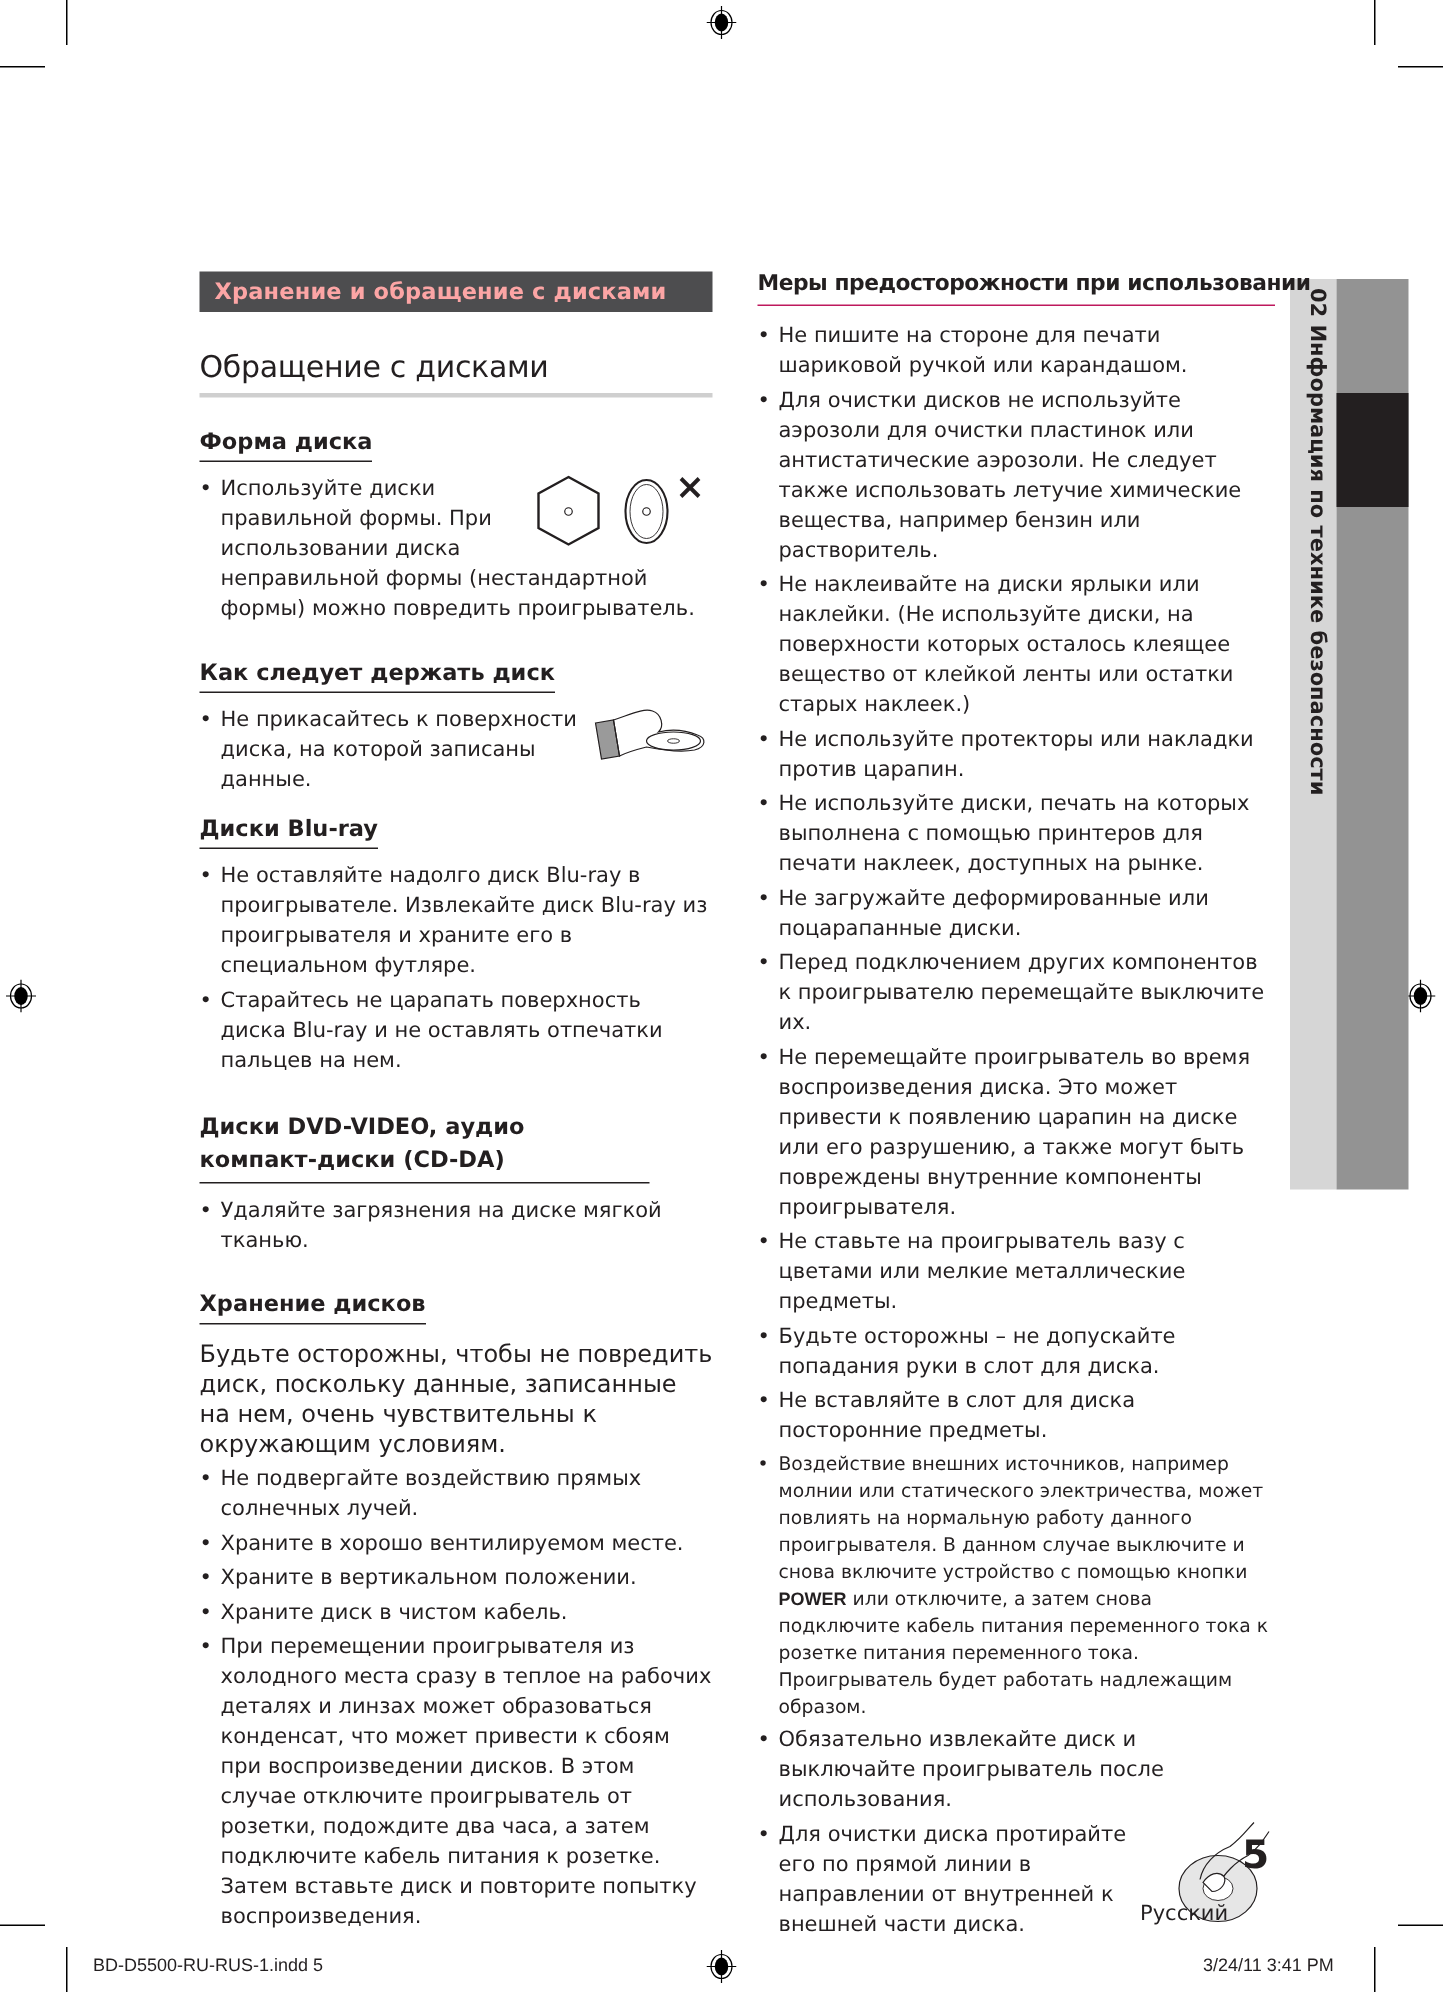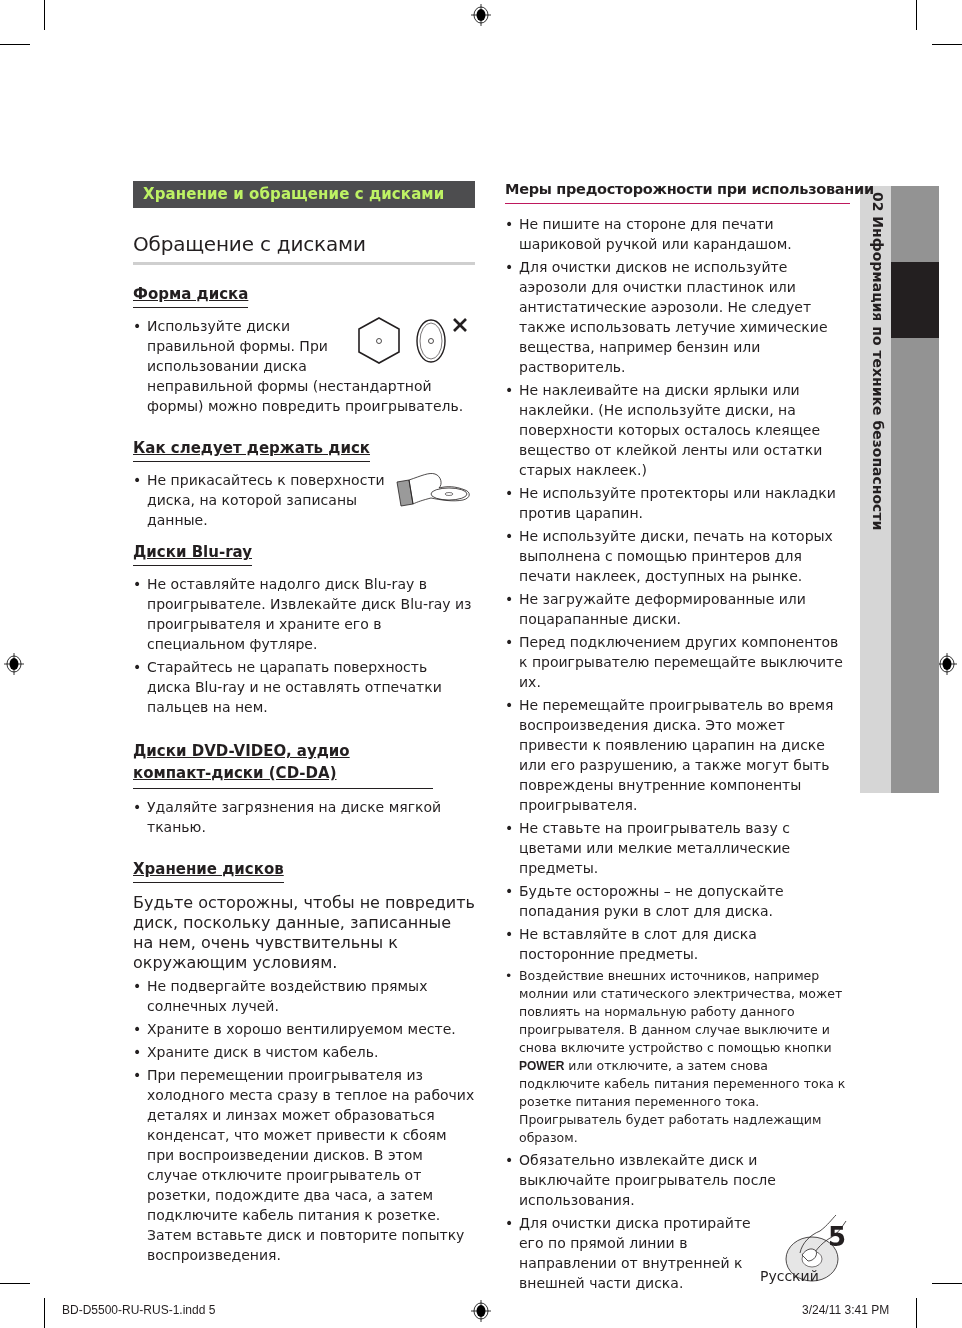--- a/index.html
+++ b/index.html
@@ -5,26 +5,26 @@
   html, body { margin: 0; padding: 0; background: #fff; }
   body { width: 962px; height: 1328px; position: relative; overflow: hidden;
          font-family: "DejaVu Sans", sans-serif; color: #231f20; }
   
   .crop-v { position: absolute; width: 1px; background: #000; }
   .crop-h { position: absolute; height: 1px; background: #000; }
   .reg { position: absolute; width: 20px; height: 22px; }
   
   .col-left { position: absolute; left: 133px; top: 181px; width: 342px; }
   .col-right { position: absolute; left: 505px; top: 181px; width: 345px; }
-  .banner { background: #4d4d4f; color: #bef264; font-weight: bold; font-size: 15px;
+  .banner { background: #4d4d4f; color: #fca5a5; font-weight: bold; font-size: 15px;
             padding: 4px 10px 5px; letter-spacing: 0.1px; white-space: nowrap; }
   .page-title { font-size: 20px; margin-top: 24px; padding-bottom: 6px;
                 border-bottom: 3px solid #cfcfcf; letter-spacing: -0.2px; }
   .sub { display: inline-block; font-size: 15px; font-weight: bold; padding-bottom: 4px;
-         border-bottom: 1px solid #231f20; margin-top: 20px; text-decoration: underline; }
+         border-bottom: 1px solid #231f20; margin-top: 20px; }
   ul.b { list-style: none; margin: 8px 0 0; padding: 0; }
   ul.b li { position: relative; padding-left: 14px; font-size: 14px; line-height: 20px; margin-bottom: 3px; }
   ul.b li::before { content: "•"; position: absolute; left: 0; top: 0; }
   ul.b li.sm { font-size: 12.5px; line-height: 18px; }
   p.para { font-size: 16px; line-height: 20px; margin: 10px 0 0; }
   .right-head { font-size: 14.5px; font-weight: bold; padding-bottom: 6px;
                 border-bottom: 1px solid #be185d; white-space: nowrap; letter-spacing: -0.3px; }
   .right-list li { font-size: 14px; line-height: 18.5px; margin-bottom: 2px; }
   .power { font-weight: bold; font-family: "Liberation Sans", sans-serif; font-size: 12px; }
   
@@ -123,20 +123,21 @@
   <div class="sub" style="width:300px;line-height:22px">Диски DVD-VIDEO, аудио компакт-диски (CD-DA)</div>
   <ul class="b">
     <li>Удаляйте загрязнения на диске мягкой тканью.</li>
   </ul>
 
   <div class="sub">Хранение дисков</div>
   <p class="para">Будьте осторожны, чтобы не повредить диск, поскольку данные, записанные на нем, очень чувствительны к окружающим условиям.</p>
   <ul class="b" style="margin-top:3px">
     <li>Не подвергайте воздействию прямых солнечных лучей.</li>
     <li>Храните в хорошо вентилируемом месте.</li>
+    <li>Храните в вертикальном положении.</li>
     <li>Храните диск в чистом кабель.</li>
     <li>При перемещении проигрывателя из холодного места сразу в теплое на рабочих деталях и линзах может образоваться конденсат, что может привести к сбоям при воспроизведении дисков. В этом случае отключите проигрыватель от розетки, подождите два часа, а затем подключите кабель питания к розетке. Затем вставьте диск и повторите попытку воспроизведения.</li>
   </ul>
 </div>
 
 <div class="col-right">
   <div class="right-head">Меры предосторожности при использовании</div>
   <ul class="b right-list" style="margin-top:10px">
     <li>Не пишите на стороне для печати шариковой ручкой или карандашом.</li>
     <li>Для очистки дисков не используйте аэрозоли для очистки пластинок или антистатические аэрозоли. Не следует также использовать летучие химические вещества, например бензин или растворитель.</li>

